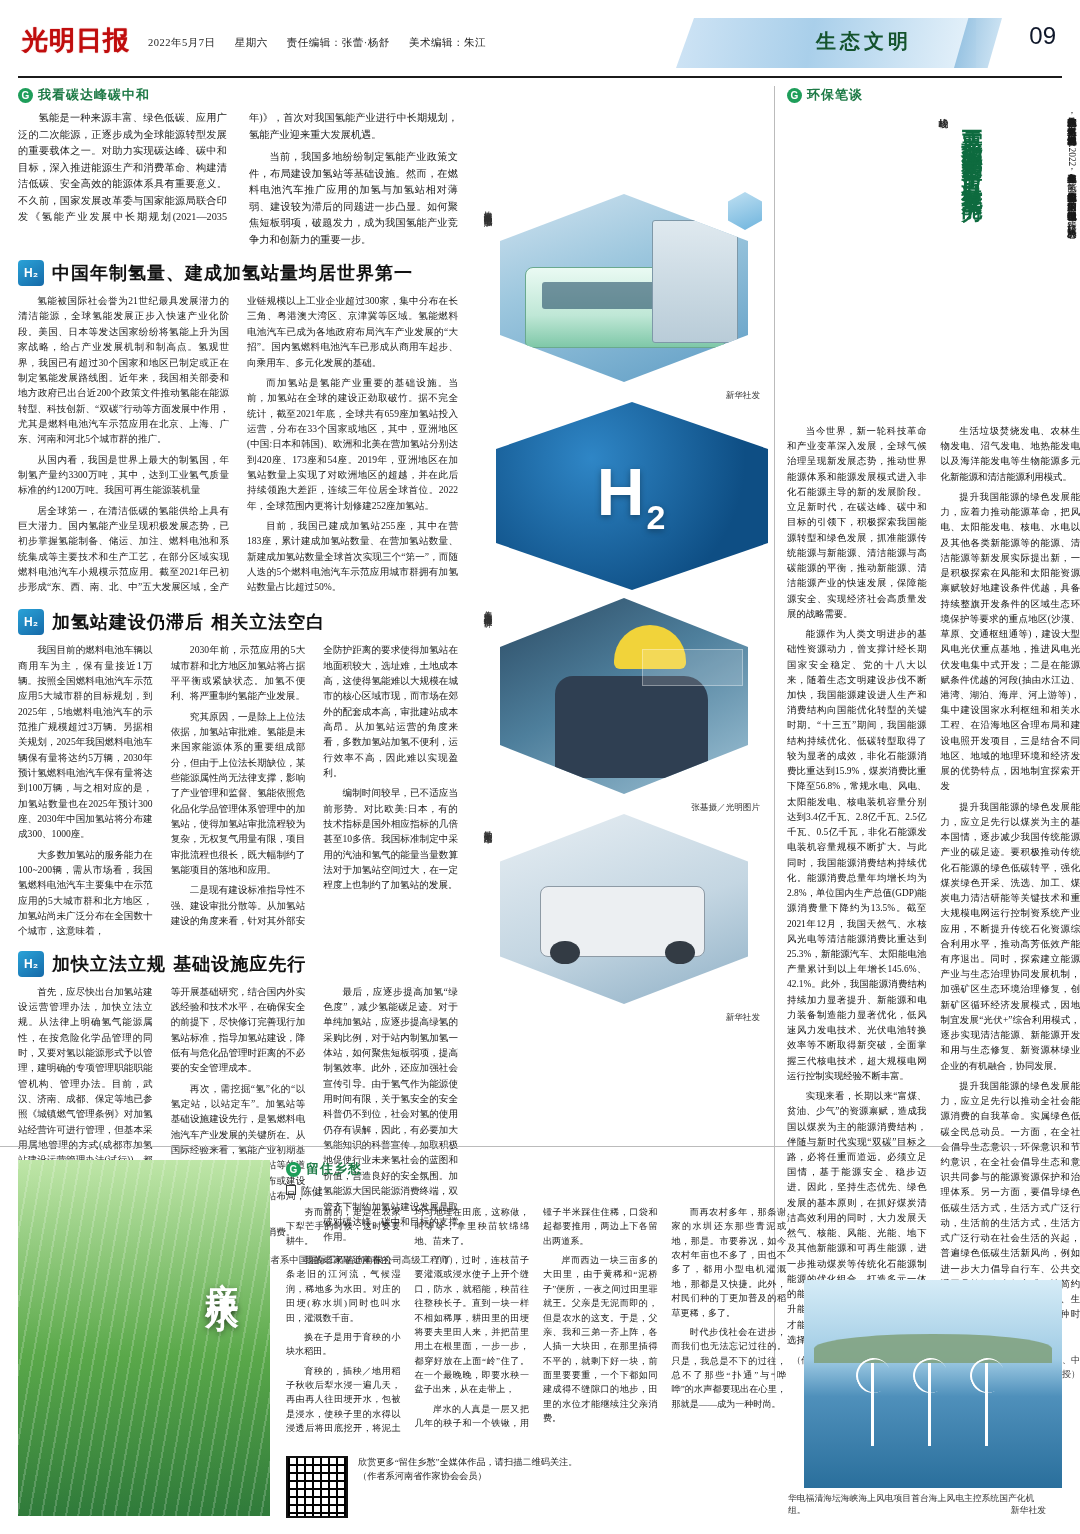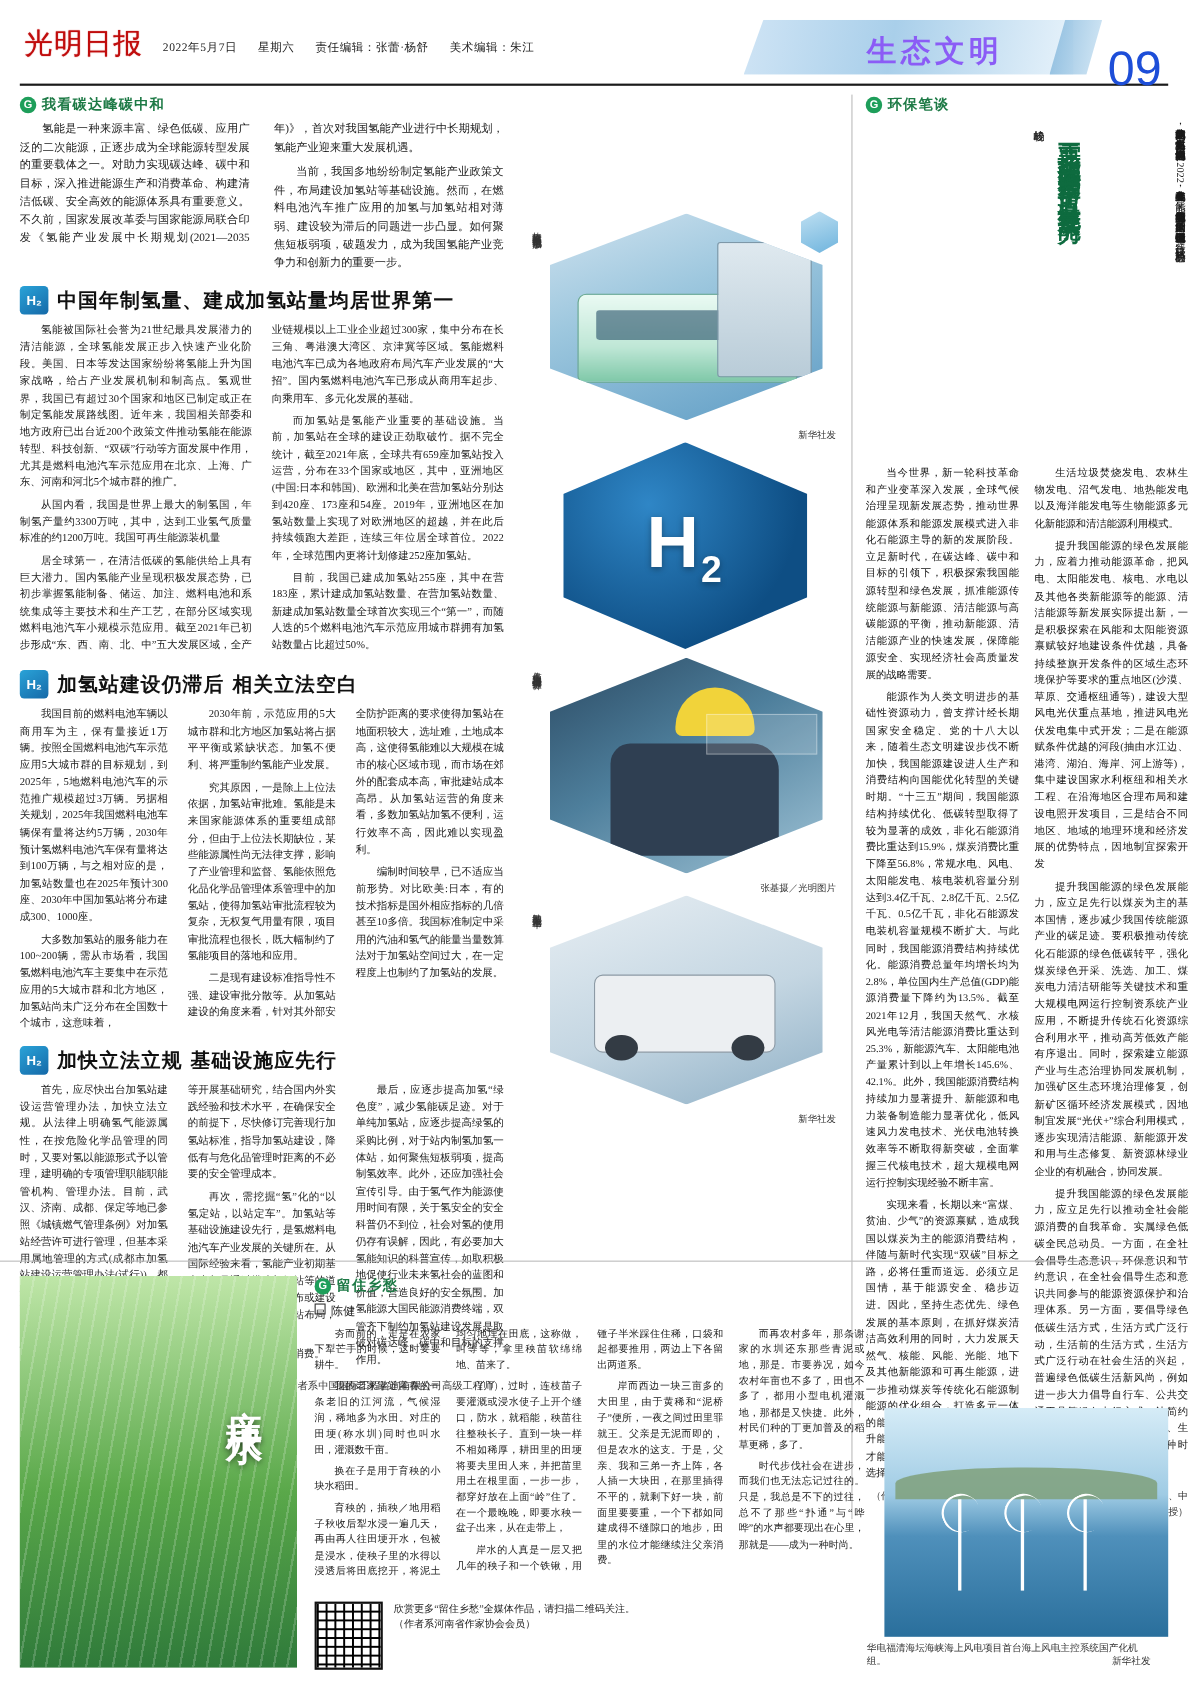--- a/index.html
+++ b/index.html
@@ -9,43 +9,43 @@
     font-family:"Liberation Serif", serif;
     color:#111;
     position:relative;
     overflow:hidden;
   }
   .page{position:relative;width:1080px;height:1534px;box-sizing:border-box;padding:14px 18px;}
   
   .masthead{position:relative;height:62px;border-bottom:2px solid #1b1b1b;}
   .logo{
     position:absolute;left:4px;top:4px;width:112px;height:44px;
-    color:#c00d0d;font-family:"DejaVu Serif",serif;font-weight:normal;font-size:26px;
+    color:#c00d0d;font-family:"DejaVu Serif",serif;font-weight:bold;font-size:26px;
     letter-spacing:1px;line-height:44px;
     text-shadow:0 0 1px #c00d0d;
   }
   .mast-meta{position:absolute;left:130px;top:22px;font-size:10.5px;color:#222;letter-spacing:.5px;}
   .mast-meta span{margin-right:16px;}
   .mast-right{position:absolute;right:0;top:0;height:58px;width:420px;}
   .ribbon{
     position:absolute;right:86px;top:4px;height:50px;width:300px;
     background:linear-gradient(100deg,#cfe4f5 0%, #a9cfea 45%, #e8f3fb 100%);
     clip-path:polygon(6% 0,100% 0,100% 100%,0 100%);
   }
   .ribbon2{
     position:absolute;right:60px;top:4px;height:50px;width:48px;
     background:linear-gradient(100deg,#7fb4da,#cde4f4);
     clip-path:polygon(30% 0,100% 0,70% 100%,0 100%);
     opacity:.85;
   }
   .sec-title{
-    position:absolute;right:150px;top:14px;font-size:27px;font-weight:bold;
-    color:#8b5cf6;letter-spacing:4px;font-family:"DejaVu Serif",serif;
-  }
-  .page-no{position:absolute;right:6px;top:24px;font-size:44px;color:#1d4ed8;font-family:"Liberation Sans",sans-serif;}
+    position:absolute;right:150px;top:14px;font-size:20px;font-weight:bold;
+    color:#14532d;letter-spacing:4px;font-family:"DejaVu Serif",serif;
+  }
+  .page-no{position:absolute;right:6px;top:8px;font-size:24px;color:#0f172a;font-family:"Liberation Sans",sans-serif;}
   
   .body-wrap{position:relative;margin-top:8px;}
   .col-left{position:absolute;left:0;top:0;width:742px;}
   .col-right{position:absolute;left:756px;top:0;width:306px;border-left:1px solid #bbb;padding-left:12px;box-sizing:border-box;}
   
   .kicker{display:flex;align-items:center;gap:5px;margin-bottom:6px;}
   .kicker .g{
     width:15px;height:15px;border-radius:50%;background:#1e9e5a;color:#fff;
     font-size:10px;line-height:15px;text-align:center;font-family:"Liberation Sans",sans-serif;font-weight:bold;
   }
@@ -88,21 +88,21 @@
     position:absolute;left:10%;bottom:18%;width:80%;height:42%;
     background:linear-gradient(180deg,#eafaf3,#bfe7d6 60%,#7fc8a8);
     border-radius:8px 18px 6px 6px;border:1px solid #6aa98e;
   }
   .bus:after{content:"";position:absolute;left:8%;top:18%;width:62%;height:34%;background:#16405c;opacity:.55;border-radius:3px;}
   .station{
     position:absolute;right:4%;top:14%;width:34%;height:64%;
     background:linear-gradient(180deg,#dfe9ef,#b9ccd8);border:1px solid #7e98a8;border-radius:3px;
   }
   .hexblue{
-    width:222px;height:188px;margin:0 0 8px 24px;
+    width:272px;height:188px;margin:0 0 8px 8px;
     background:radial-gradient(circle at 35% 30%,#2f86c6,#0e4e84 70%);
     clip-path:polygon(50% 0,100% 25%,100% 75%,50% 100%,0 75%,0 25%);
     position:relative;color:#fff;
   }
   .hexblue .h2big{
     position:absolute;left:0;right:0;top:52px;text-align:center;
     font-family:"Liberation Sans",sans-serif;font-size:66px;font-weight:bold;letter-spacing:2px;
     text-shadow:0 2px 6px rgba(0,0,0,.35);
   }
   .hexblue .h2big sub{font-size:34px;}

